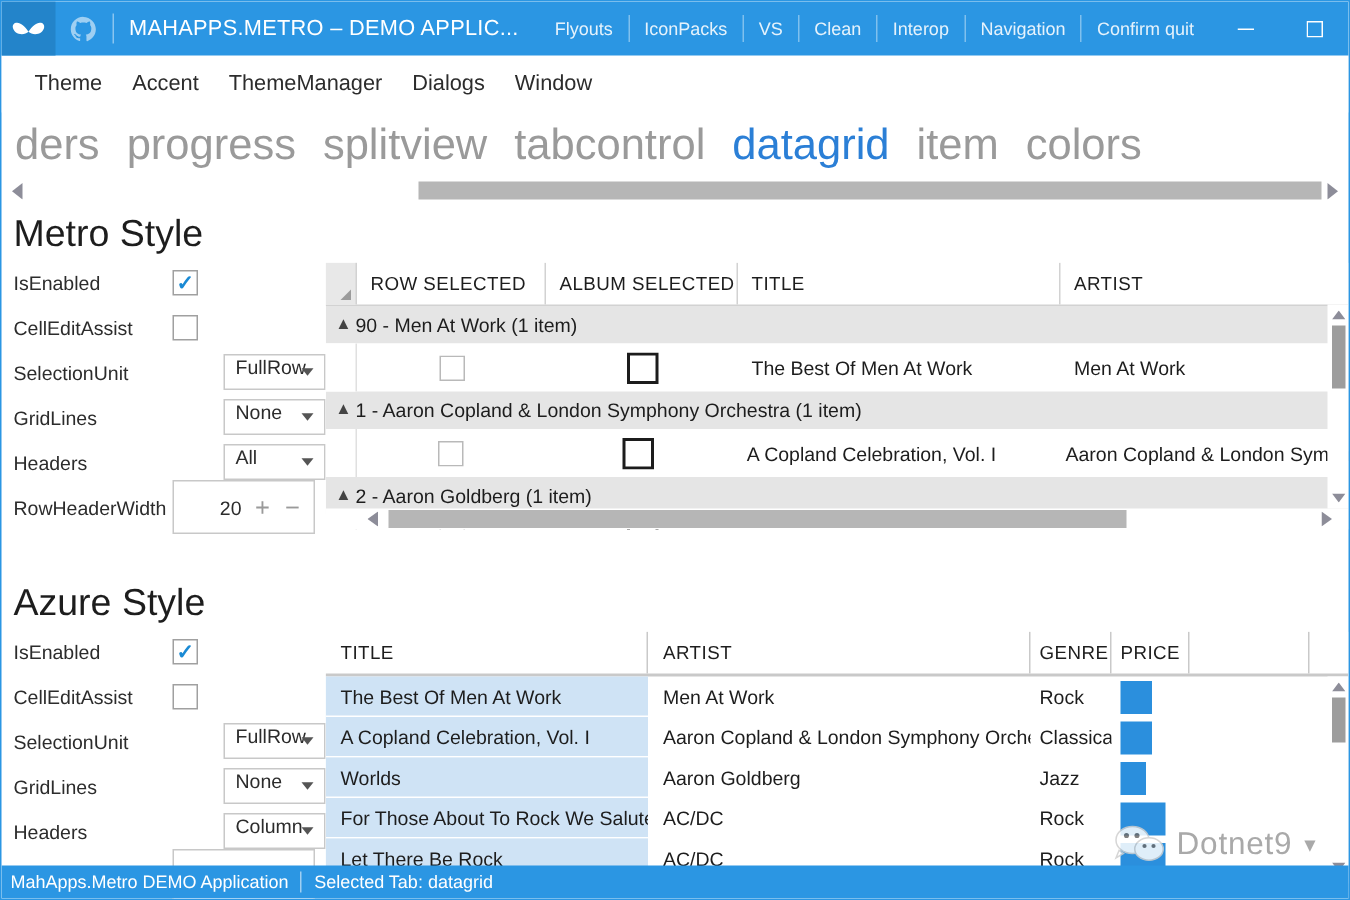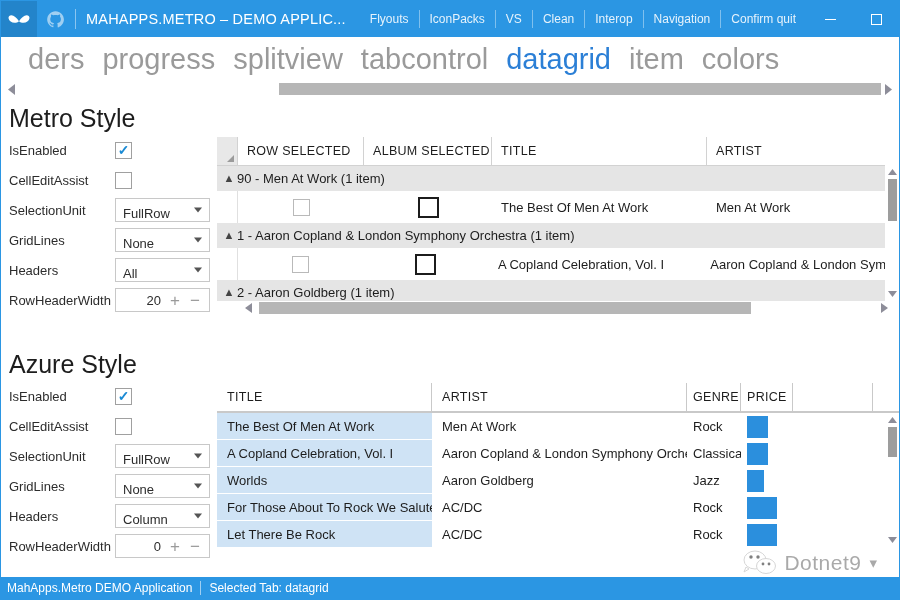--- a/index.html
+++ b/index.html
@@ -53,21 +53,21 @@
   .menubar{
     height:38px;display:flex;align-items:center;padding-left:12px;
     background:#ffffff;border-bottom:0;
   }
   .menu-item{
     font-size:14.5px;color:#2c2c2c;padding:0 10px;white-space:nowrap;cursor:default;
   }
 
   
   .tabstrip{
-    height:44px;display:flex;align-items:center;overflow:hidden;padding-left:18px;
+    height:44px;display:flex;align-items:center;overflow:hidden;padding-left:0px;
   }
   .tab{
     font-size:29px;color:#9a9a9a;white-space:nowrap;padding:0 9px;cursor:default;
     line-height:44px;font-weight:400;
   }
   .tab.selected{color:#2b7fd6;}
   .tabscroll{
     height:16px;display:flex;align-items:center;padding:0 4px;
   }
   .tsarrow{
@@ -92,30 +92,31 @@
   .ctrl-label{
     font-size:13px;color:#2c2c2c;width:106px;flex:0 0 auto;white-space:nowrap;
   }
   .chk{
     width:17px;height:17px;border:1px solid #a0a0a0;background:#fff;box-sizing:border-box;
     display:flex;align-items:center;justify-content:center;
   }
   .chk .tick{color:#1a8ad4;font-size:14px;line-height:1;font-weight:bold;}
   .combo{
     width:95px;height:24px;border:1px solid #c8c8c8;background:#fff;box-sizing:border-box;
-    display:flex;align-items:flex-end;font-size:13px;color:#2c2c2c;padding-left:7px;
+    display:flex;align-items:flex-start;font-size:13px;color:#2c2c2c;padding-left:7px;
     position:relative;
+    margin-left:34px;
   }
   .combo .caret{
     position:absolute;right:7px;top:50%;transform:translateY(-50%);
     width:0;height:0;border-left:4px solid transparent;border-right:4px solid transparent;
     border-top:5px solid #555;
   }
   .numbox{
-    width:95px;height:24px;border:1px solid #c8c8c8;background:#fff;box-sizing:border-box;
+    width:95px;height:36px;border:1px solid #c8c8c8;background:#fff;box-sizing:border-box;
     display:flex;align-items:center;justify-content:flex-end;font-size:13px;color:#2c2c2c;
     position:relative;padding-right:4px;
   }
   .numbox .nval{padding-right:4px;}
   .numbox .plus,.numbox .minus{
     width:20px;text-align:center;color:#9a9a9a;font-size:17px;line-height:17px;
   }
 
   
   .grid-wrap{flex:1 1 auto;position:relative;overflow:hidden;}
@@ -274,20 +275,27 @@
       </div>
       <div class="wbtn">
         <svg width="11" height="11" viewBox="0 0 11 11">
           <rect x="0.5" y="0.5" width="10" height="10" fill="none" stroke="#ffffff" stroke-width="1"></rect>
         </svg>
       </div>
 
     </div>
   </div>
 
+  <div class="menubar">
+    <div class="menu-item">Theme</div>
+    <div class="menu-item">Accent</div>
+    <div class="menu-item">ThemeManager</div>
+    <div class="menu-item">Dialogs</div>
+    <div class="menu-item">Window</div>
+  </div>
 
   <div class="tabstrip">
     <div class="tab">ders</div>
     <div class="tab">progress</div>
     <div class="tab">splitview</div>
     <div class="tab">tabcontrol</div>
     <div class="tab selected">datagrid</div>
     <div class="tab">item</div>
     <div class="tab">colors</div>
 

